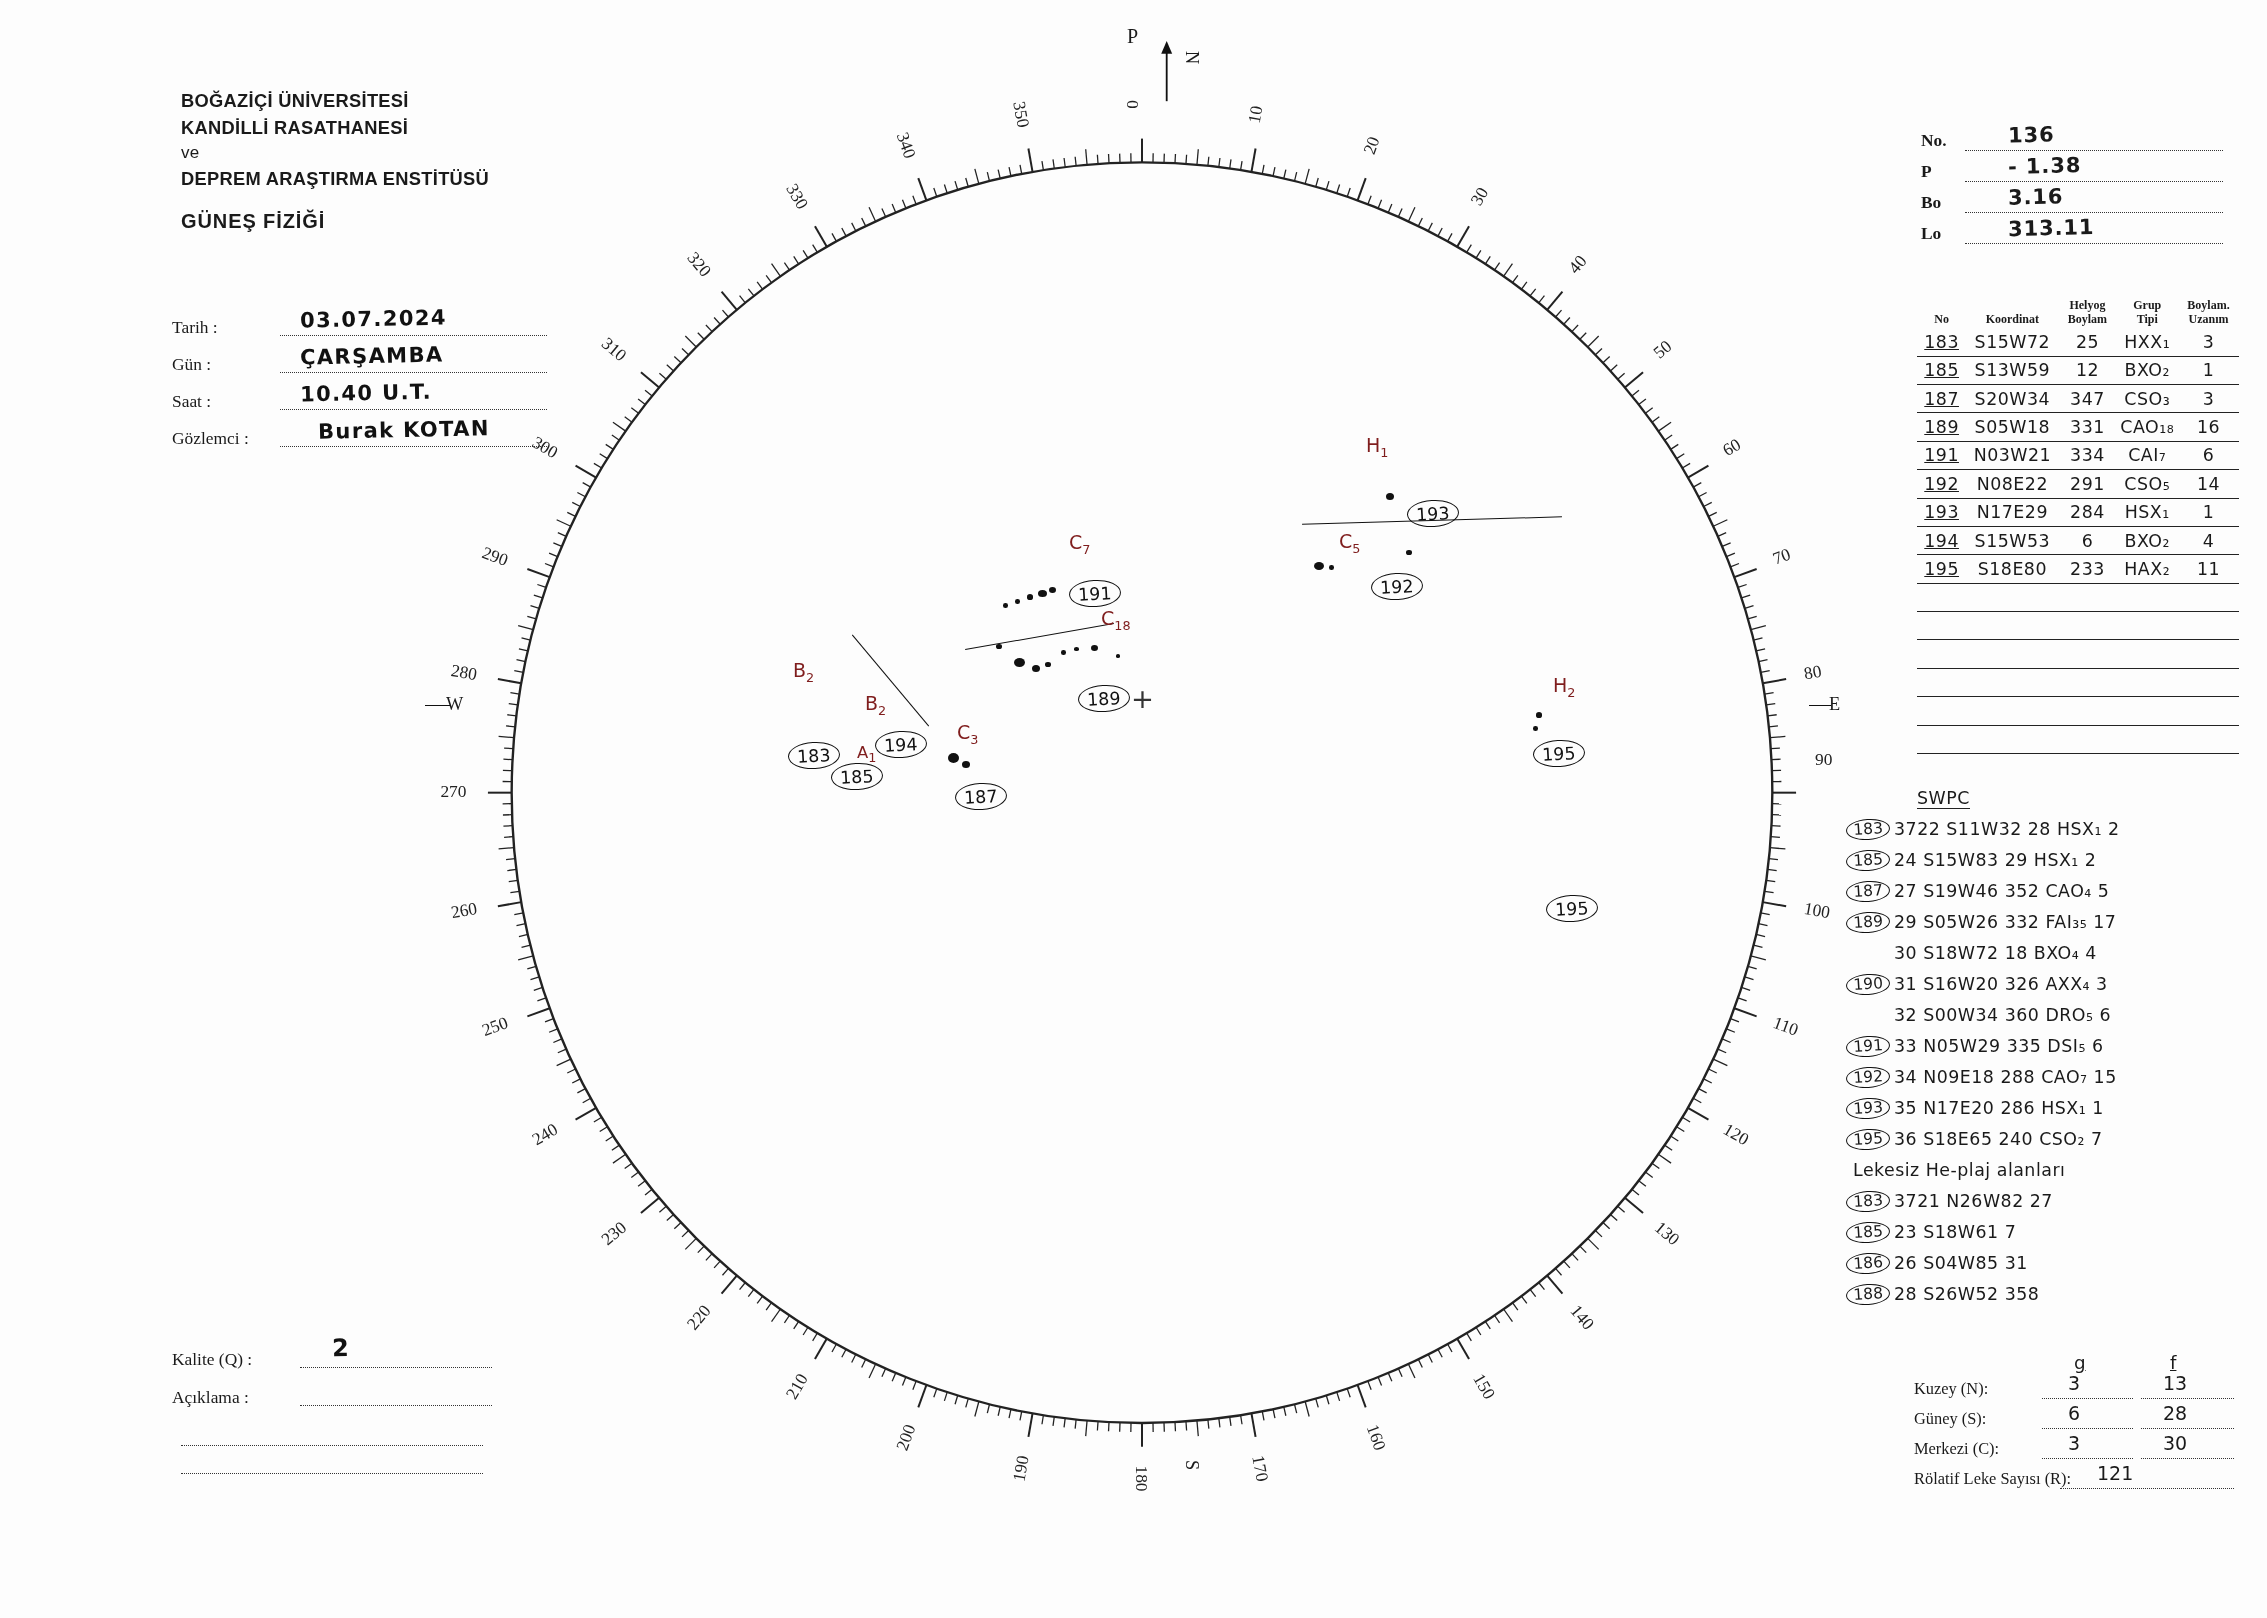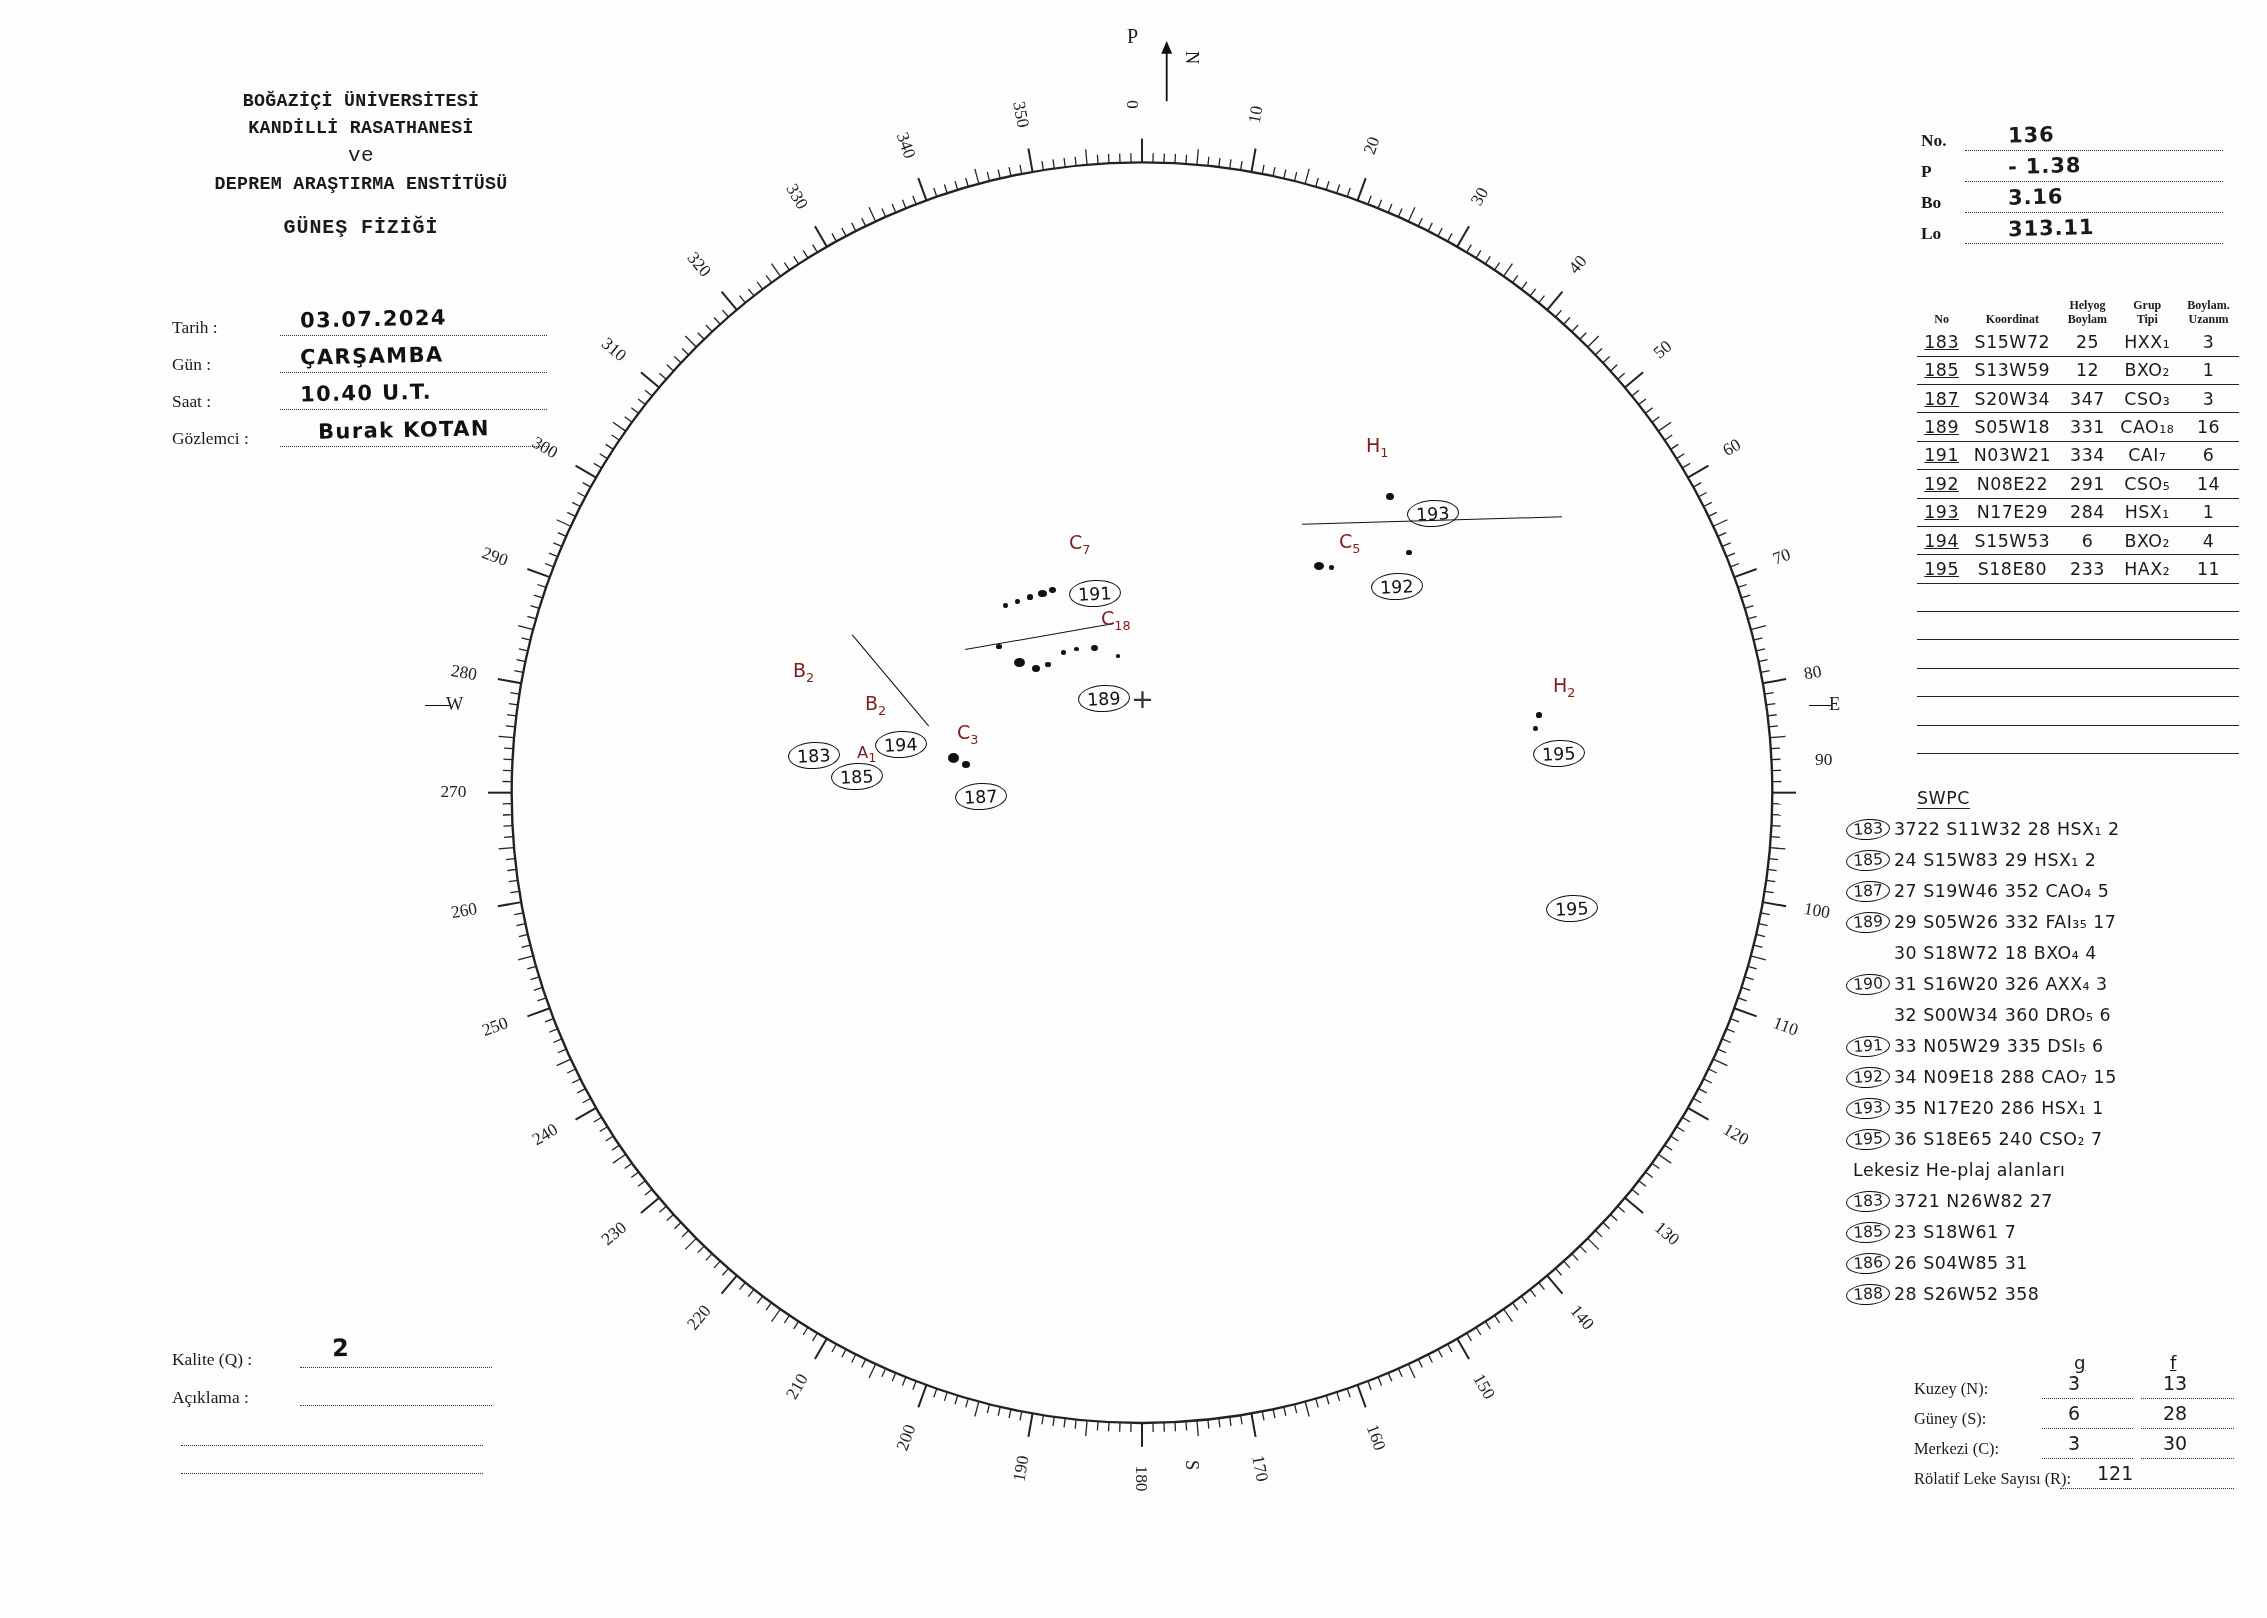--- a/index.html
+++ b/index.html
@@ -1,21 +1,21 @@
 <!DOCTYPE html>
 <html style="font-size:14.6px"><head>
 <meta charset="utf-8">
 <style>
   html,body{margin:0;padding:0;background:#fff;}
   body{width:2268px;height:1618px;position:relative;font-family:"Liberation Serif",serif;color:#1a1a1a;overflow:hidden;}
   .page{position:absolute;inset:0;background:#fdfdfd;}
 
   
-  .org{position:absolute;left:169px;top:88px;width:384px;text-align:center;font-family:Liberation Mono, monospace;font-weight:bold;font-size:18.3px;line-height:1.45;letter-spacing:0.3px;}
-  .org .ve{font-weight:normal;font-size:21px;}
+  .org{position:absolute;left:181px;top:88px;width:384px;text-align:left;font-family:Liberation Sans, sans-serif;font-weight:bold;font-size:18.3px;line-height:1.45;letter-spacing:0.3px;}
+  .org .ve{font-weight:normal;font-size:17px;}
   .org .gf{font-size:20px;margin-top:14.6px;letter-spacing:0.9px;}
 
   .fields{position:absolute;left:172px;top:311px;width:384px;font-size:17.4px;}
   .frow{position:relative;height:37px;}
   .flabel{position:absolute;left:0;top:5.5px;}
   .fline{position:absolute;left:108px;right:9.1px;top:24px;border-bottom:1.8px dotted #333;}
   .fval{position:absolute;left:128px;top:-3.7px;font-family:"DejaVu Sans",sans-serif;font-weight:bold;font-size:21px;letter-spacing:1.4px;color:#111;transform:rotate(-1.2deg);}
 
   .kalite{position:absolute;left:172px;top:1343px;width:329px;font-size:17.4px;}
   .kalite .frow{height:38px;}

